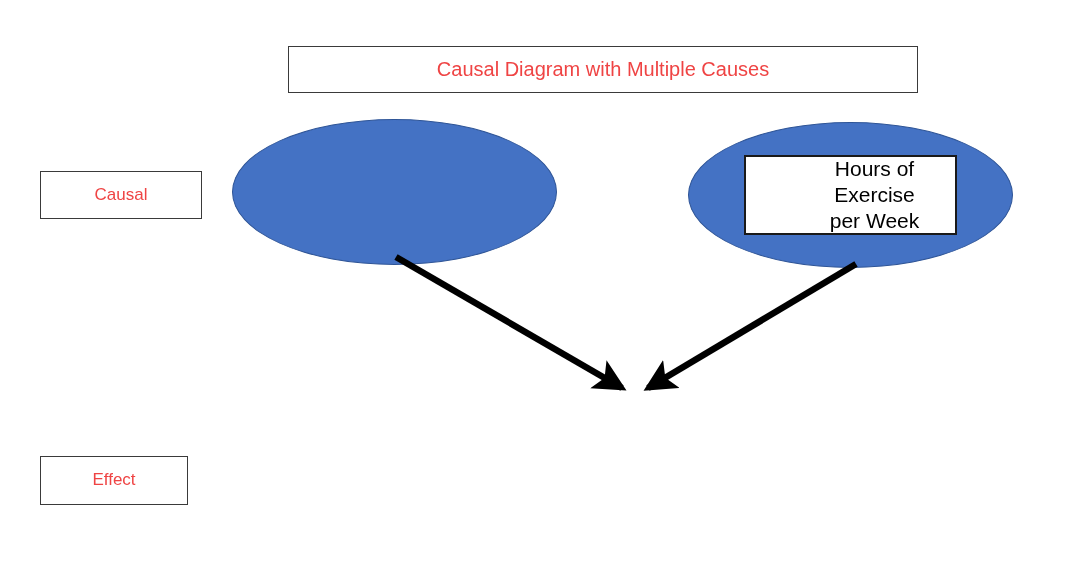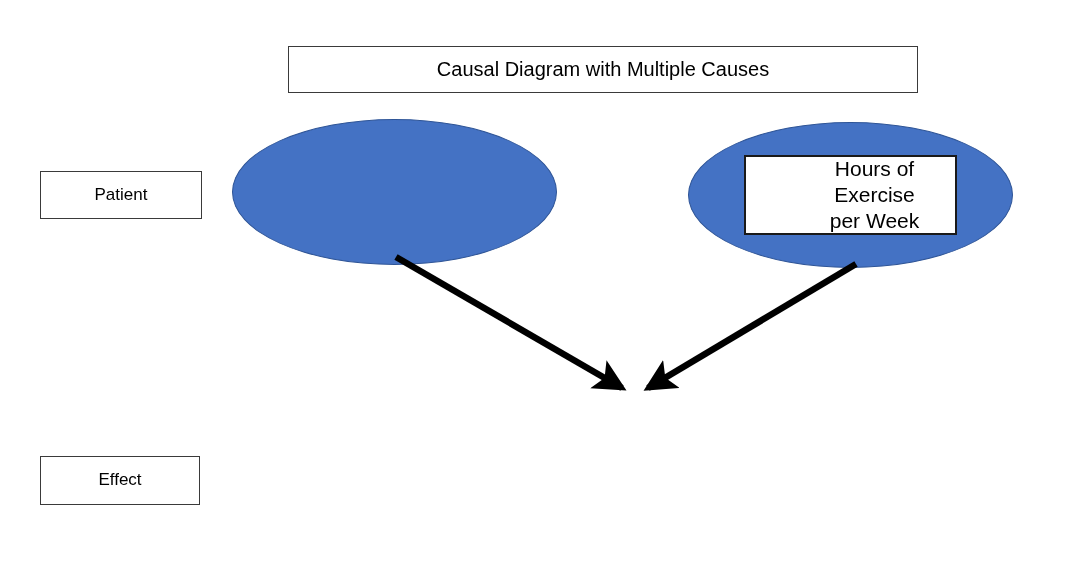--- a/index.html
+++ b/index.html
@@ -20,21 +20,21 @@
 
   
   .plain-box {
     position: absolute;
     box-sizing: border-box;
     background: #ffffff;
     border: 1.5px solid #3a3a3a;
     display: flex;
     align-items: center;
     justify-content: center;
-    color: #000000;
+    color: #ef4444;
     line-height: 1.18;
     text-align: center;
   }
 
   #title-box {
     left: 288px;
     top: 46px;
     width: 630px;
     height: 47px;
     font-size: 20px;
@@ -44,21 +44,21 @@
     left: 40px;
     top: 171px;
     width: 162px;
     height: 48px;
     font-size: 17px;
   }
 
   #legend-effect {
     left: 40px;
     top: 456px;
-    width: 160px;
+    width: 148px;
     height: 49px;
     font-size: 17px;
   }
 
   
   .node {
     position: absolute;
   }
   .ellipse {
     position: absolute;
@@ -143,21 +143,21 @@
     pointer-events: none;
   }
 </style>
 </head>
 <body>
 
 <div id="canvas">
 
   <div class="plain-box" id="title-box">Causal Diagram with Multiple Causes</div>
 
-  <div class="plain-box" id="legend-causes">Patient</div>
+  <div class="plain-box" id="legend-causes">Causal</div>
 
   <div class="plain-box" id="legend-effect">Effect</div>
 
   <div class="node" id="node-age">
     <div class="ellipse blue"></div>
   </div>
 
   <div class="node" id="node-exercise">
     <div class="ellipse blue"></div>
     <div class="inner-box">Hours of Exercise

